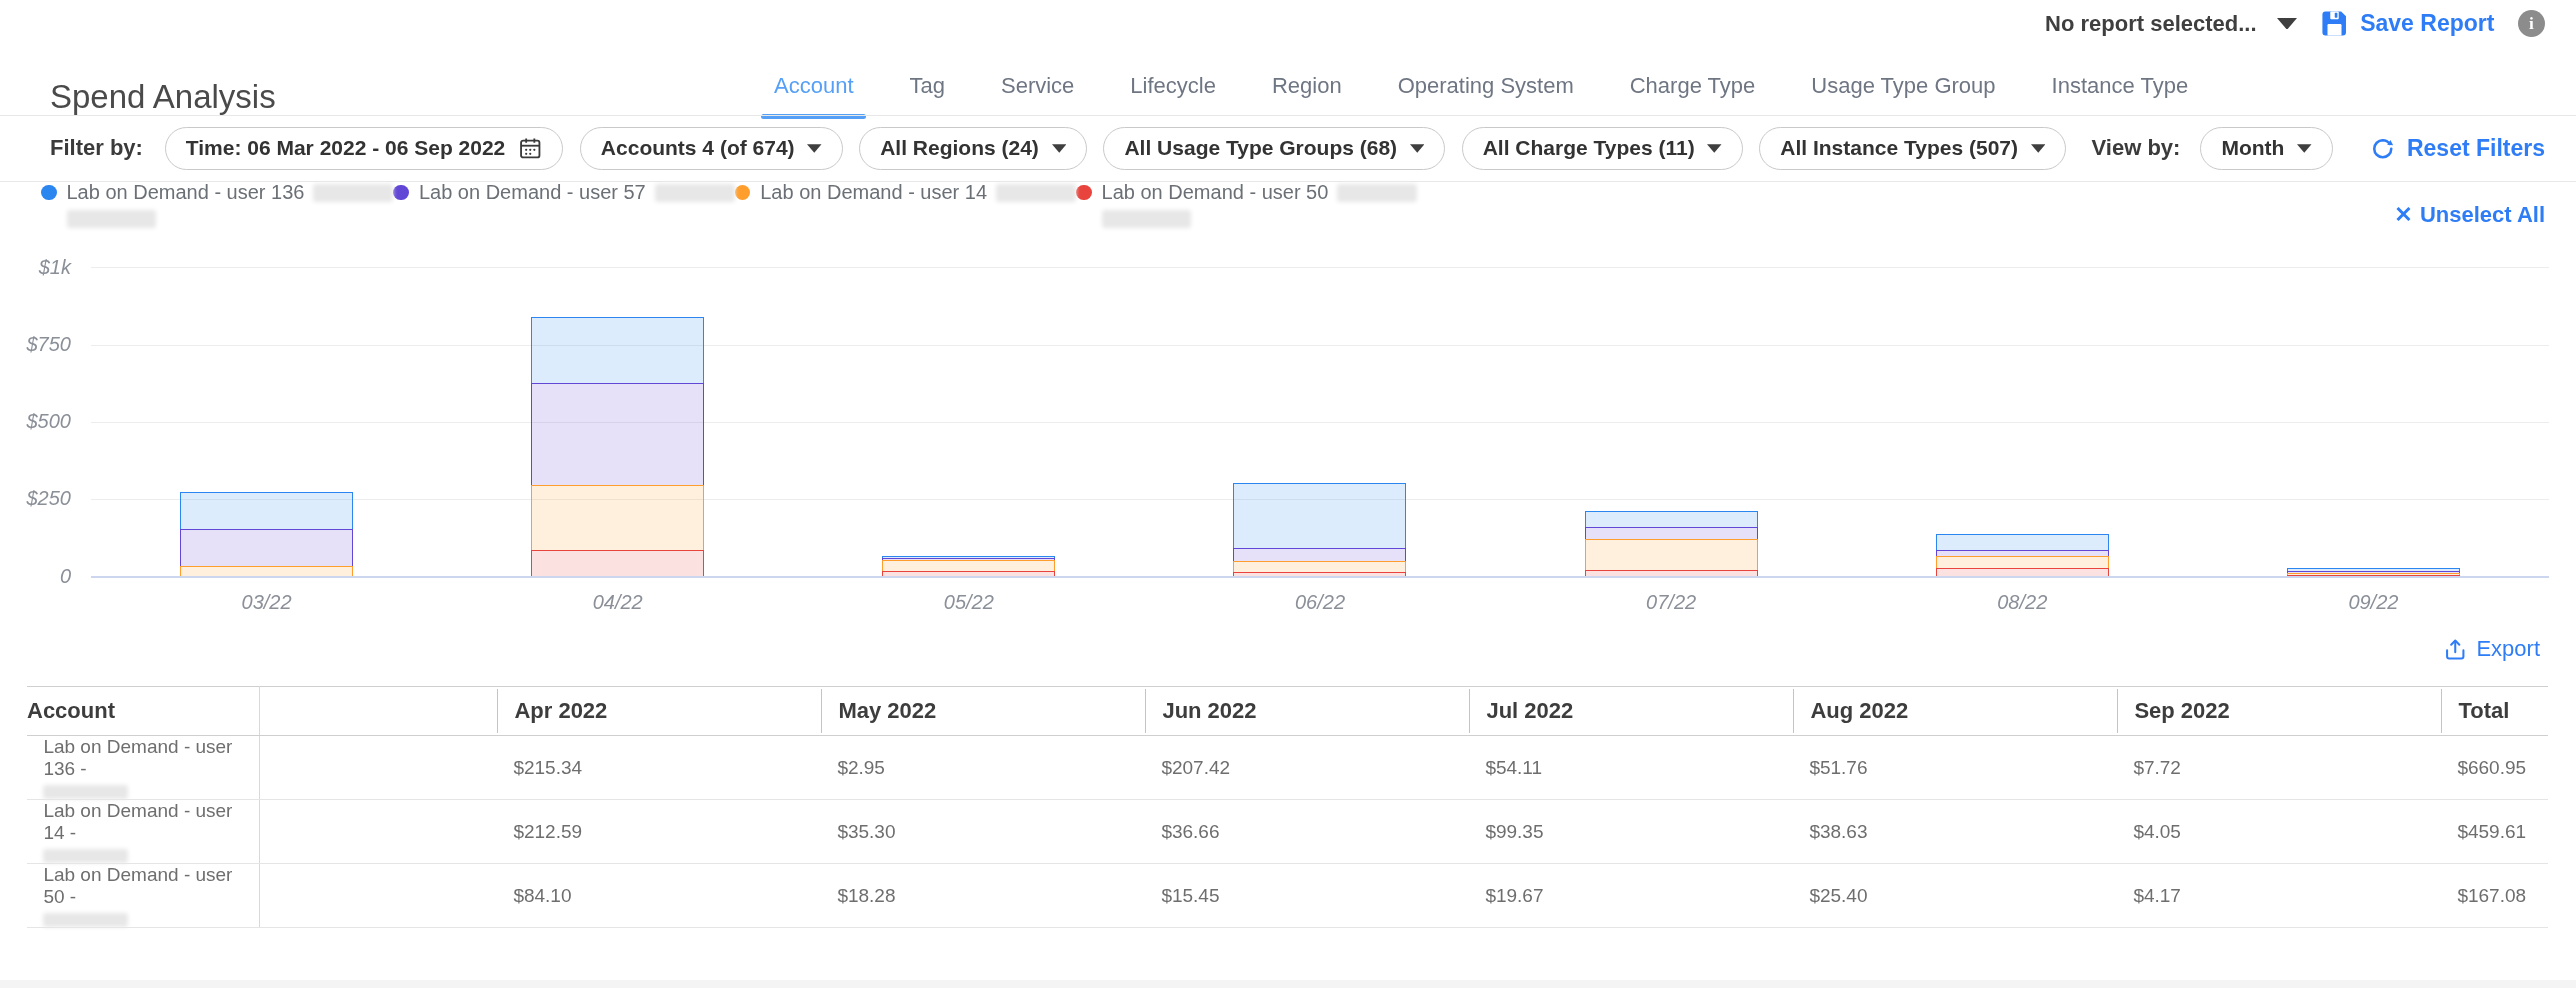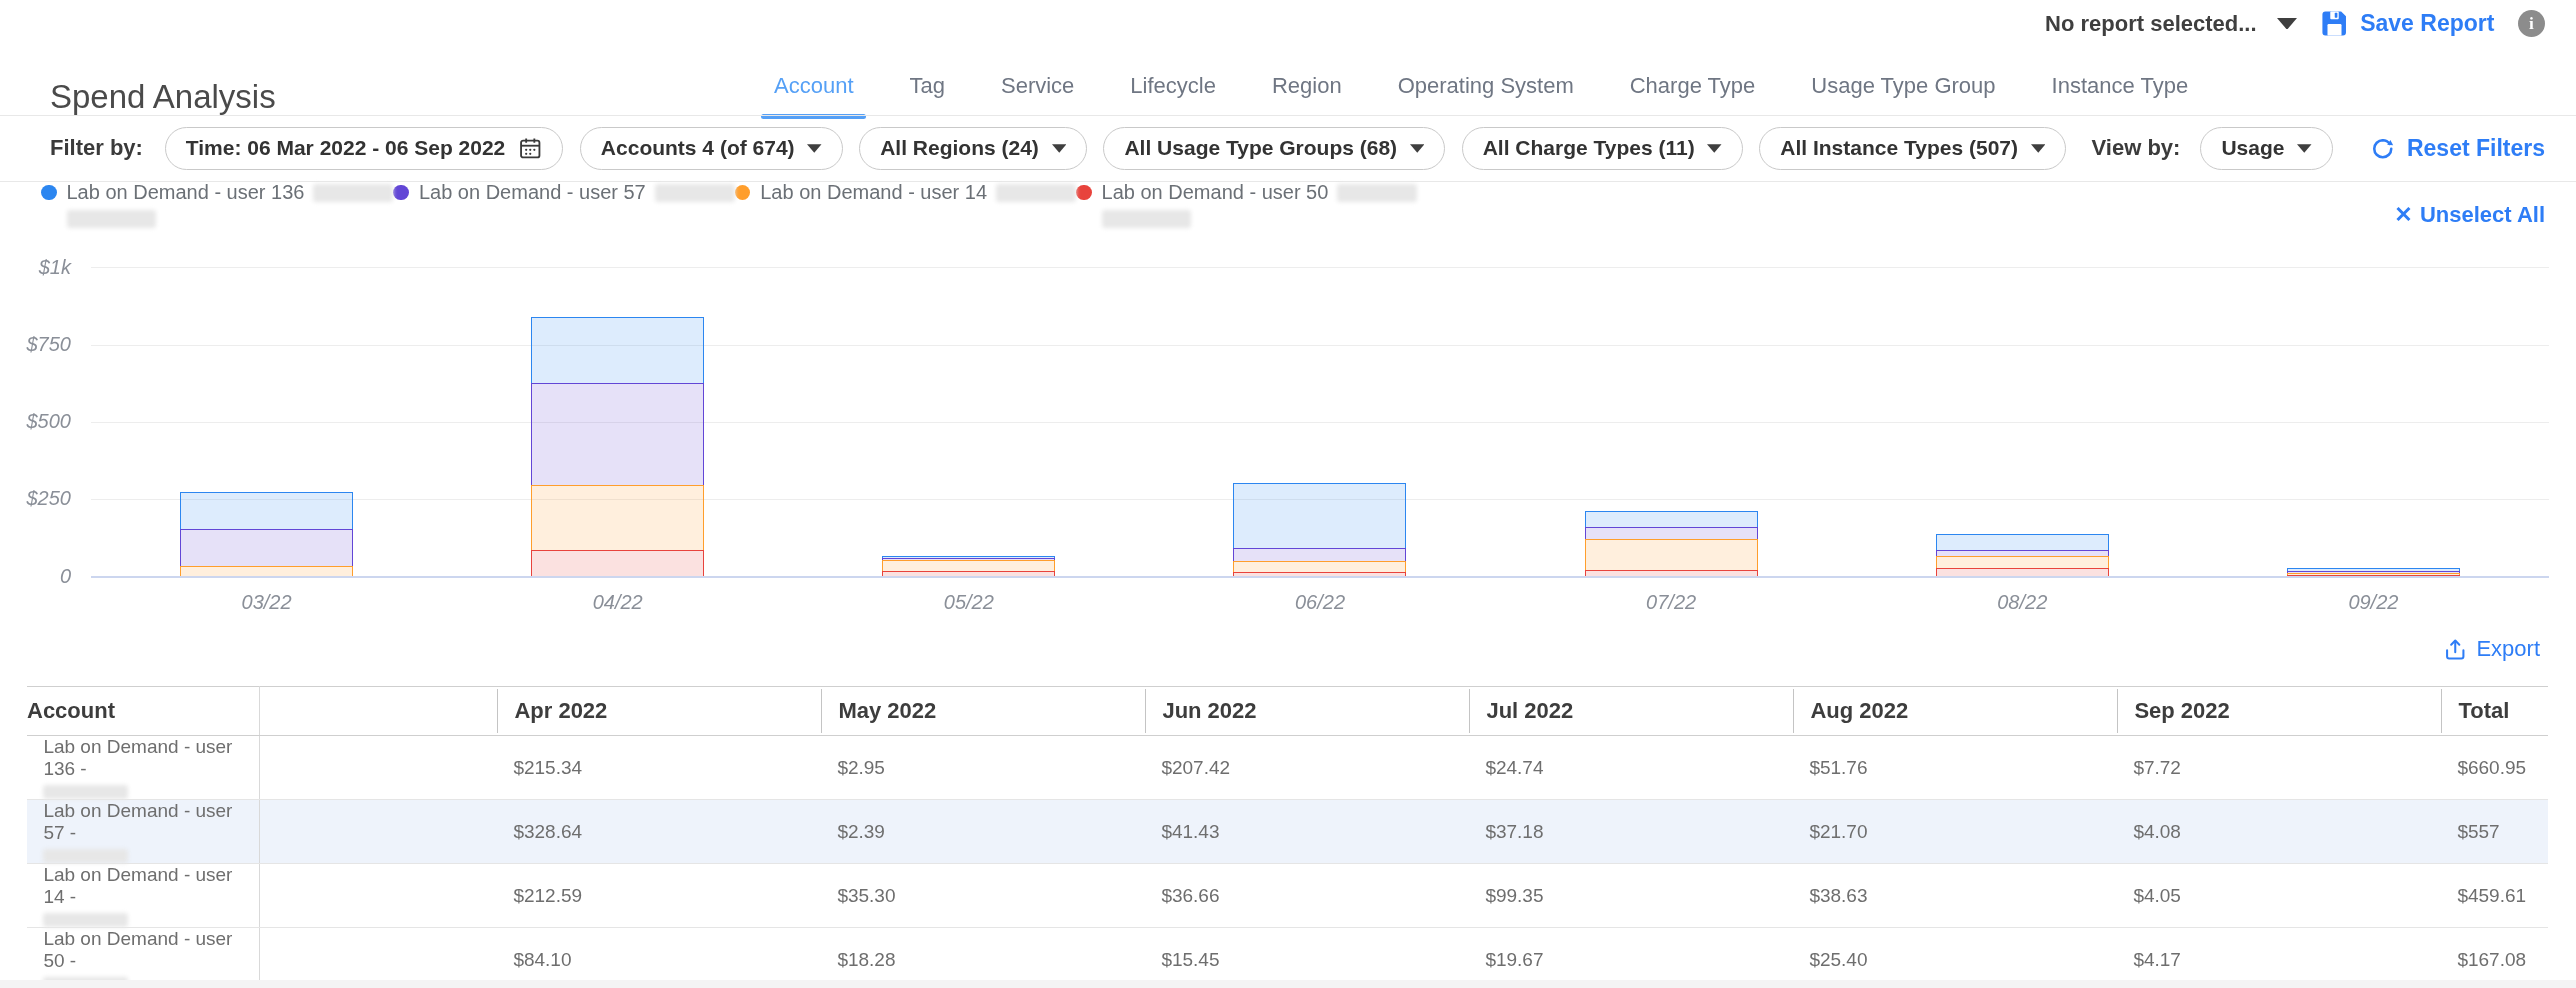--- a/index.html
+++ b/index.html
@@ -164,21 +164,21 @@
           <span>
             <svg width="14.5" height="9" viewBox="0 0 12 7">
               <path d="M0 0h12L6 7z" fill="#3f3f3f"></path>
             </svg>
           </span>
         </span>
       </span>
     <span id="viewby-wrap">
       <span class="filter-label">View by:</span>
       <span class="pill">
-        <span>Usage</span>
+        <span>Month</span>
         <span>
           <svg width="14.5" height="9" viewBox="0 0 12 7">
               <path d="M0 0h12L6 7z" fill="#3f3f3f"></path>
             </svg>
         </span>
       </span>
     </span>
 
   </div>
   <div id="reset-filters">
@@ -350,38 +350,24 @@
     <tbody>
         <tr>
           <td class="acct-cell">
             <div class="acct-name">Lab on Demand - user 136 -</div>
             <div class="redacted acct-redact"></div>
           </td>
           <td class="empty-cell"></td>
           <td>$215.34</td>
           <td>$2.95</td>
           <td>$207.42</td>
-          <td>$24.74</td>
+          <td>$54.11</td>
           <td>$51.76</td>
           <td>$7.72</td>
           <td>$660.95</td>
-        </tr>
-        <tr class="hl">
-          <td class="acct-cell">
-            <div class="acct-name">Lab on Demand - user 57 -</div>
-            <div class="redacted acct-redact"></div>
-          </td>
-          <td class="empty-cell"></td>
-          <td>$328.64</td>
-          <td>$2.39</td>
-          <td>$41.43</td>
-          <td>$37.18</td>
-          <td>$21.70</td>
-          <td>$4.08</td>
-          <td>$557</td>
         </tr>
         <tr>
           <td class="acct-cell">
             <div class="acct-name">Lab on Demand - user 14 -</div>
             <div class="redacted acct-redact"></div>
           </td>
           <td class="empty-cell"></td>
           <td>$212.59</td>
           <td>$35.30</td>
           <td>$36.66</td>

